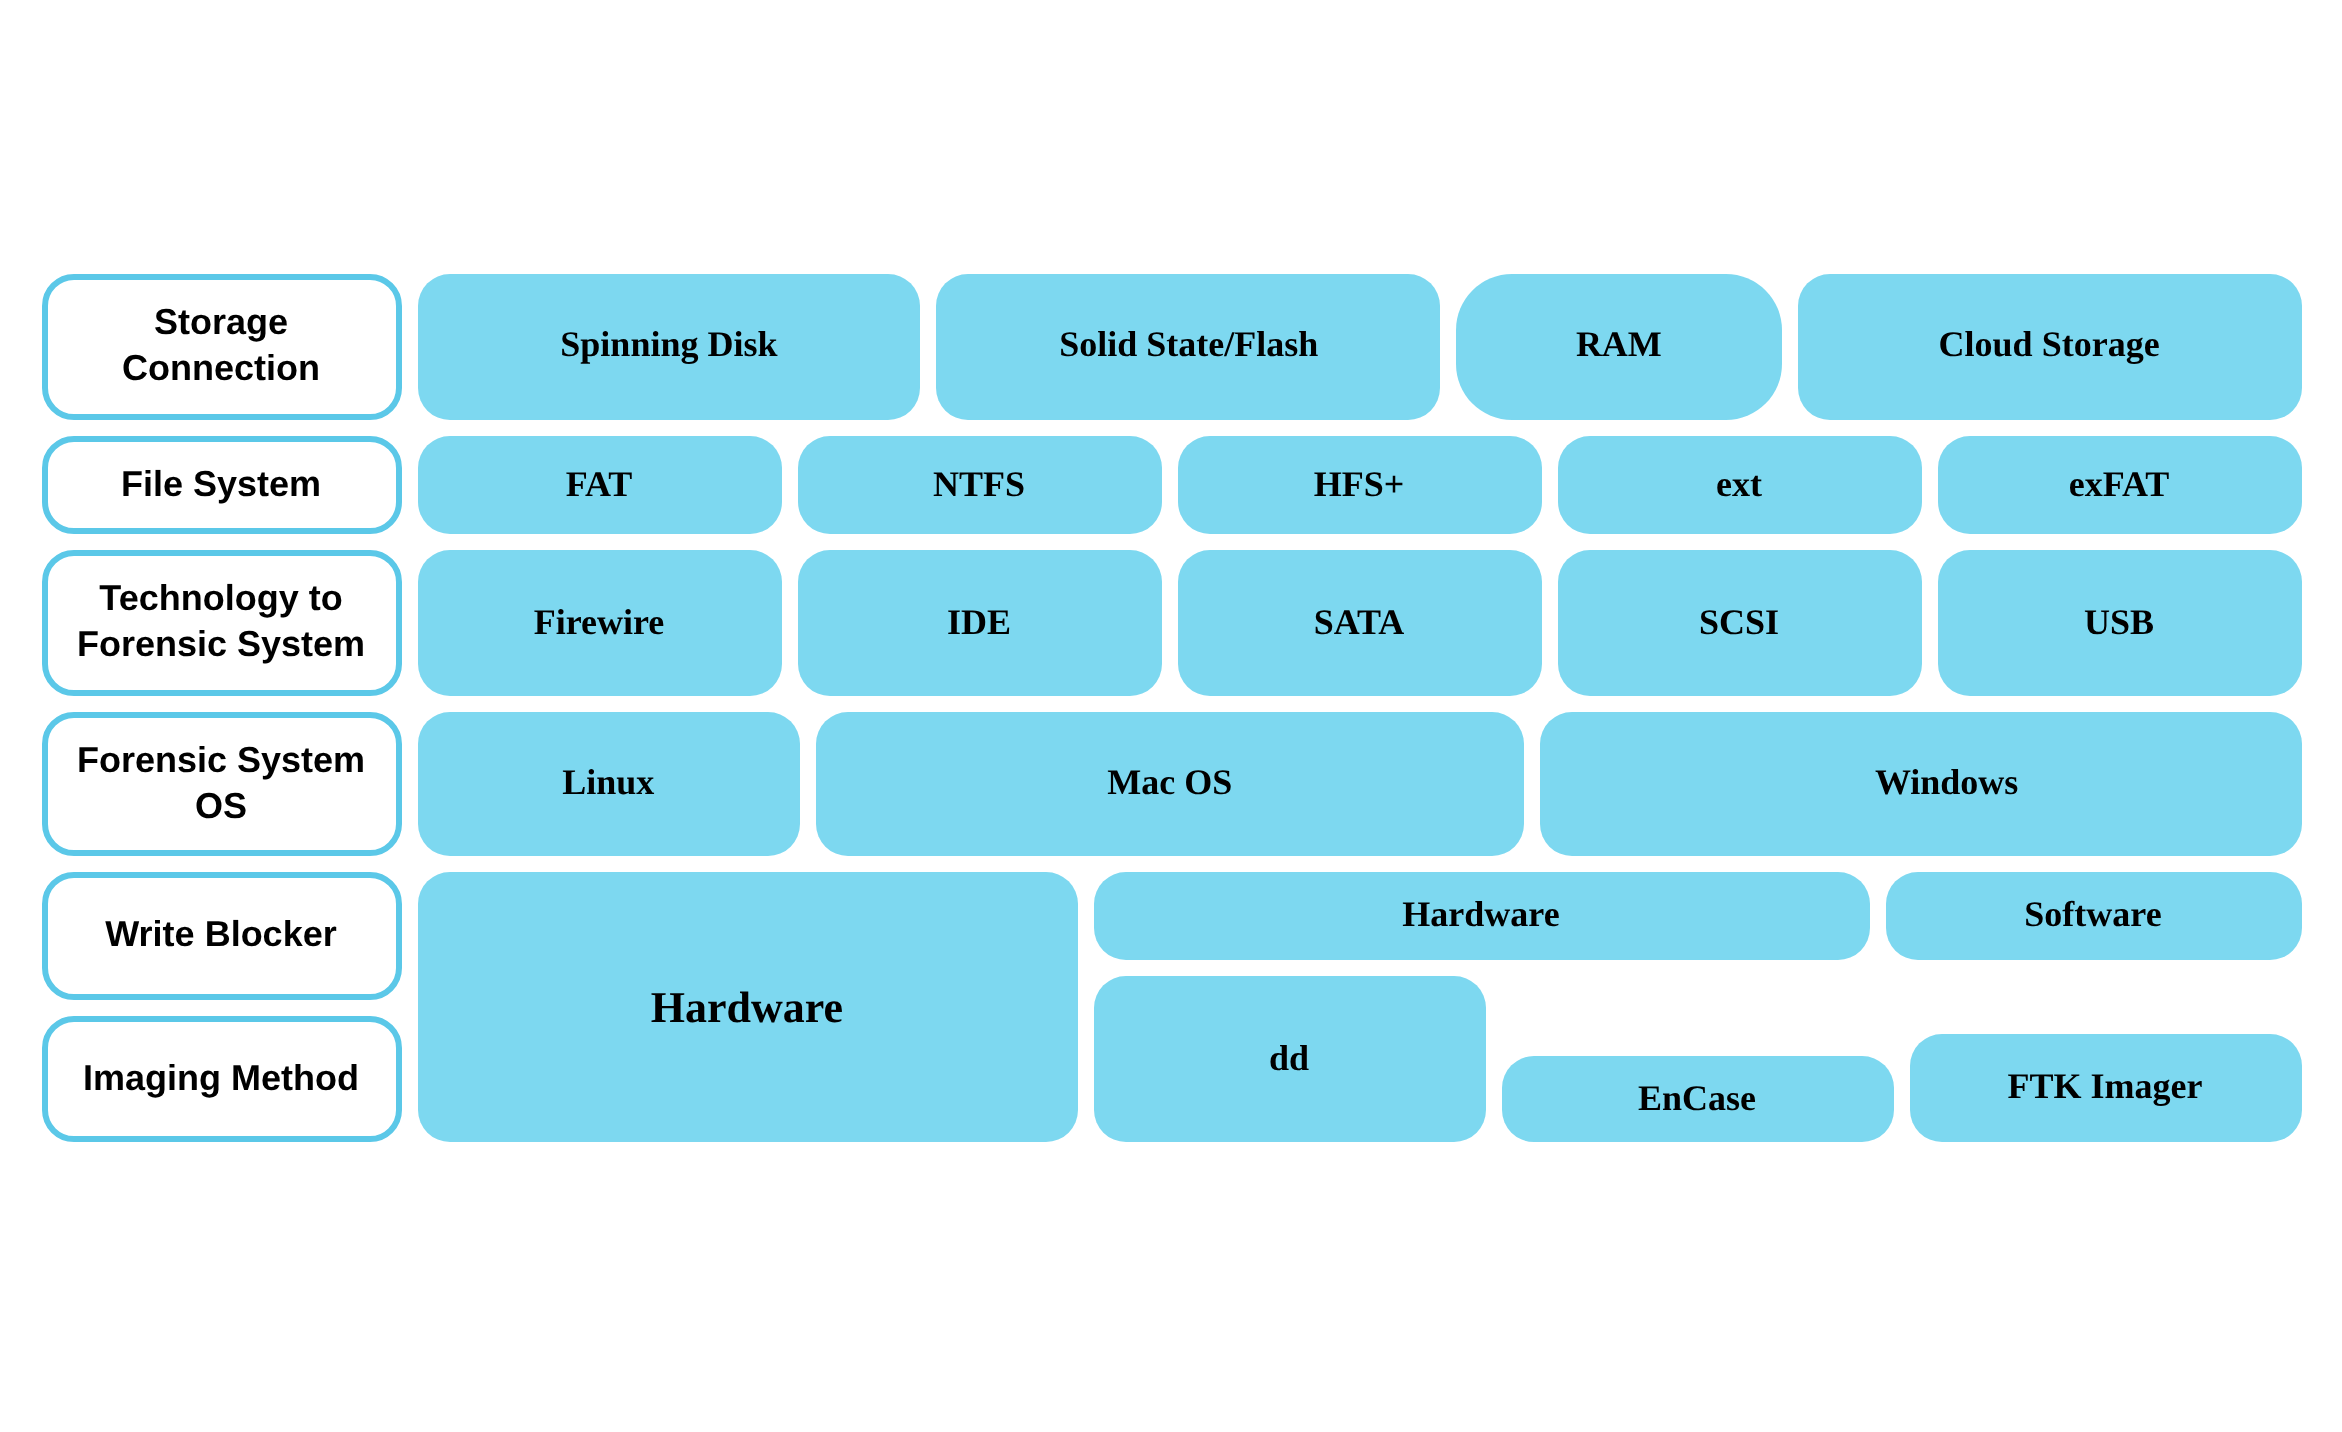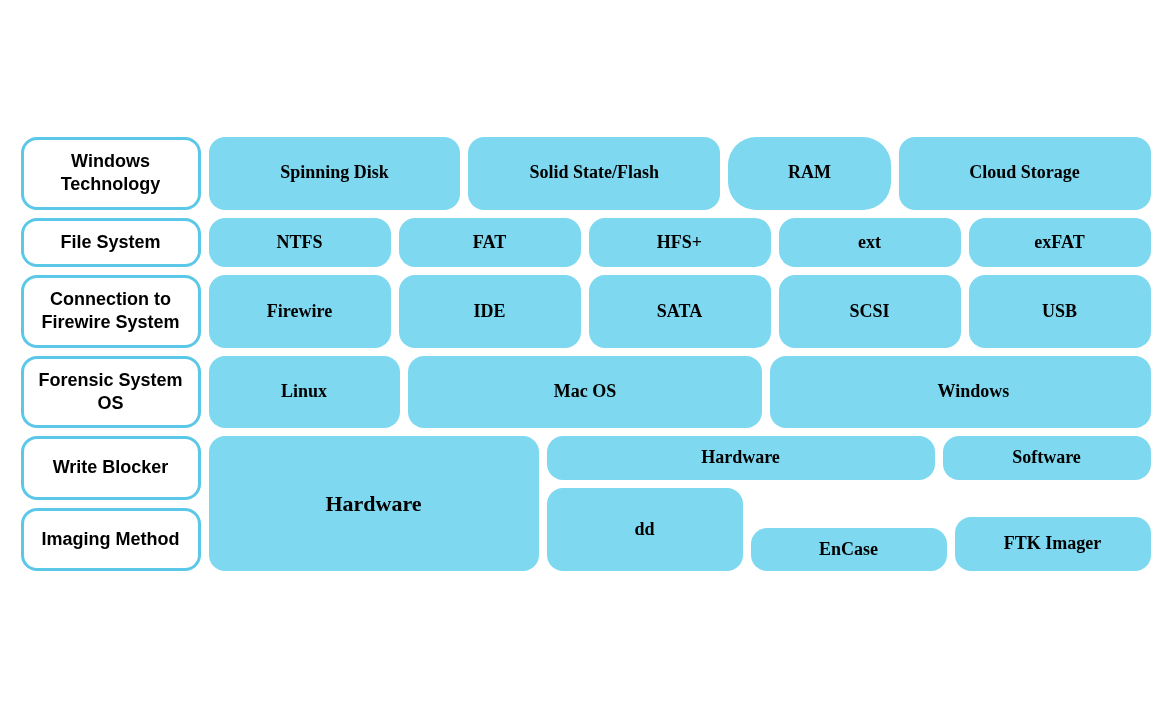--- a/index.html
+++ b/index.html
@@ -59,60 +59,60 @@
     .row-4 .cell-blue.wide { flex: 2; }
     .row-4 .cell-blue.normal { flex: 1; }
   </style>
 </head>
 <body>
 
 <div class="grid-container">
 
   <div class="row row-1">
     <div class="cell cell-white">
-      <span>Windows Technology</span>
+      <span>Storage Connection</span>
     </div>
     <div class="cell cell-blue cell-flex">
       <span>Spinning Disk</span>
     </div>
     <div class="cell cell-blue cell-flex">
       <span>Solid State/Flash</span>
     </div>
     <div class="cell cell-blue" style="flex:0.6; min-width: 100px; border-radius: 28px;">
       <span>RAM</span>
     </div>
     <div class="cell cell-blue cell-flex">
       <span>Cloud Storage</span>
     </div>
   </div>
 
   <div class="row row-2">
     <div class="cell cell-white">
       <span>File System</span>
     </div>
     <div class="cell cell-blue cell-flex">
-      <span>NTFS</span>
+      <span>FAT</span>
     </div>
     <div class="cell cell-blue cell-flex">
-      <span>FAT</span>
+      <span>NTFS</span>
     </div>
     <div class="cell cell-blue cell-flex">
       <span>HFS+</span>
     </div>
     <div class="cell cell-blue cell-flex">
       <span>ext</span>
     </div>
     <div class="cell cell-blue cell-flex">
       <span>exFAT</span>
     </div>
   </div>
 
   <div class="row row-3">
     <div class="cell cell-white">
-      <span>Connection to Firewire System</span>
+      <span>Technology to Forensic System</span>
     </div>
     <div class="cell cell-blue cell-flex">
       <span>Firewire</span>
     </div>
     <div class="cell cell-blue cell-flex">
       <span>IDE</span>
     </div>
     <div class="cell cell-blue cell-flex">
       <span>SATA</span>
     </div>

